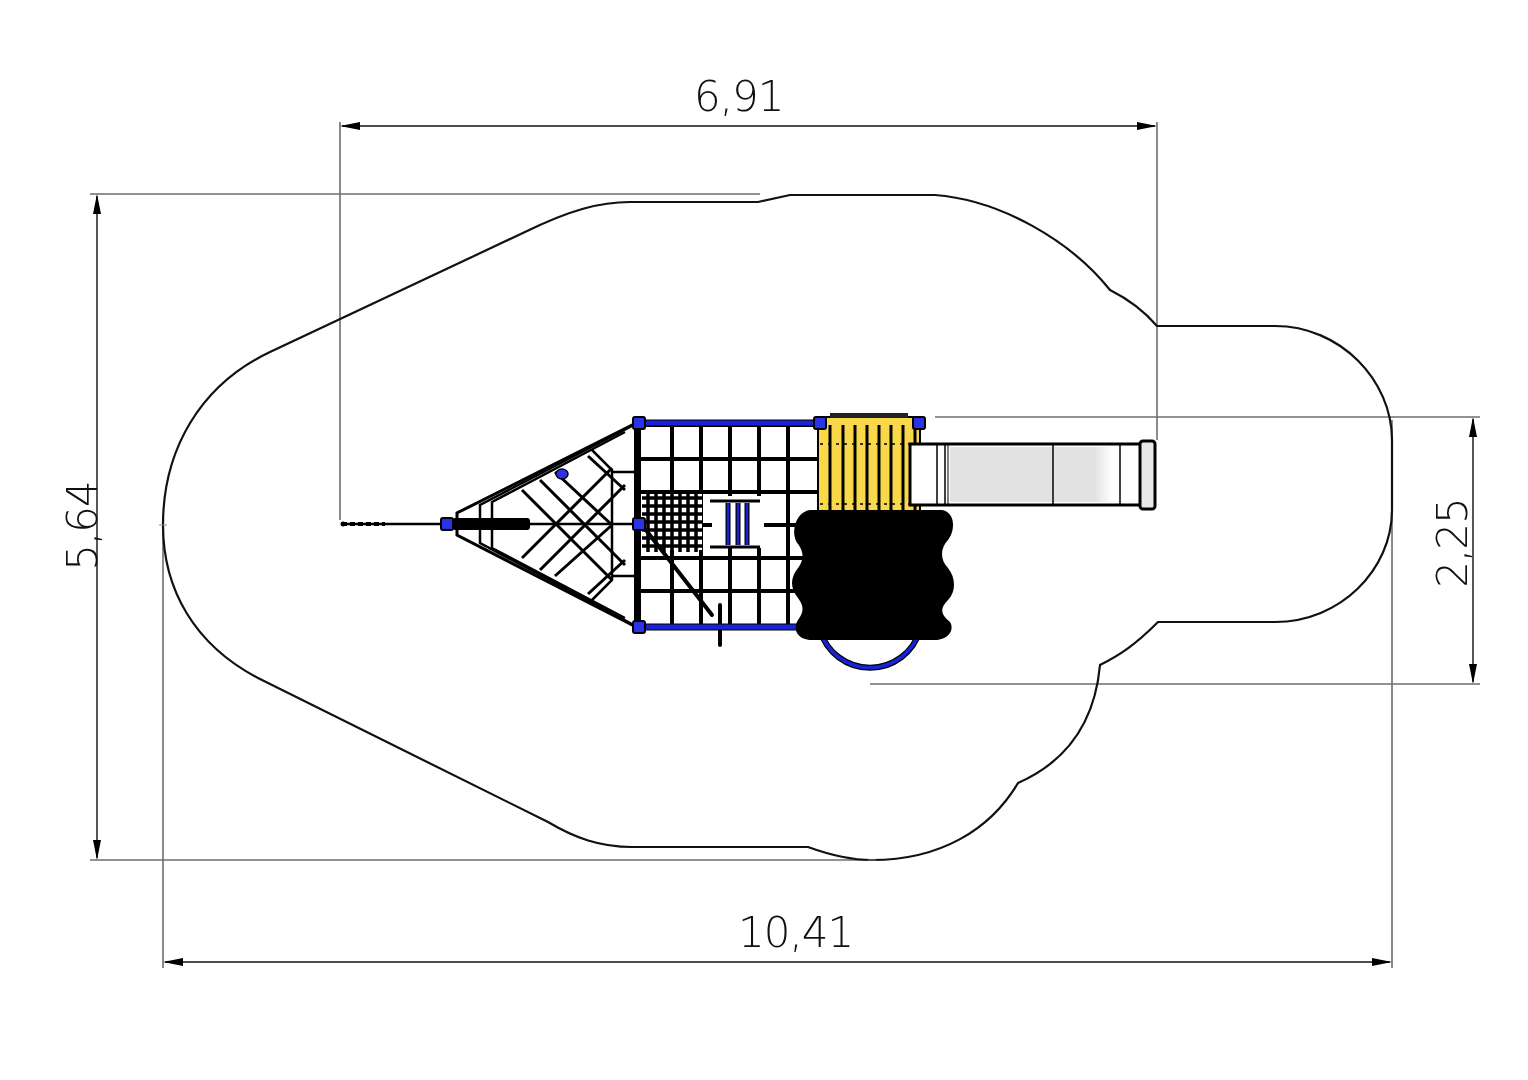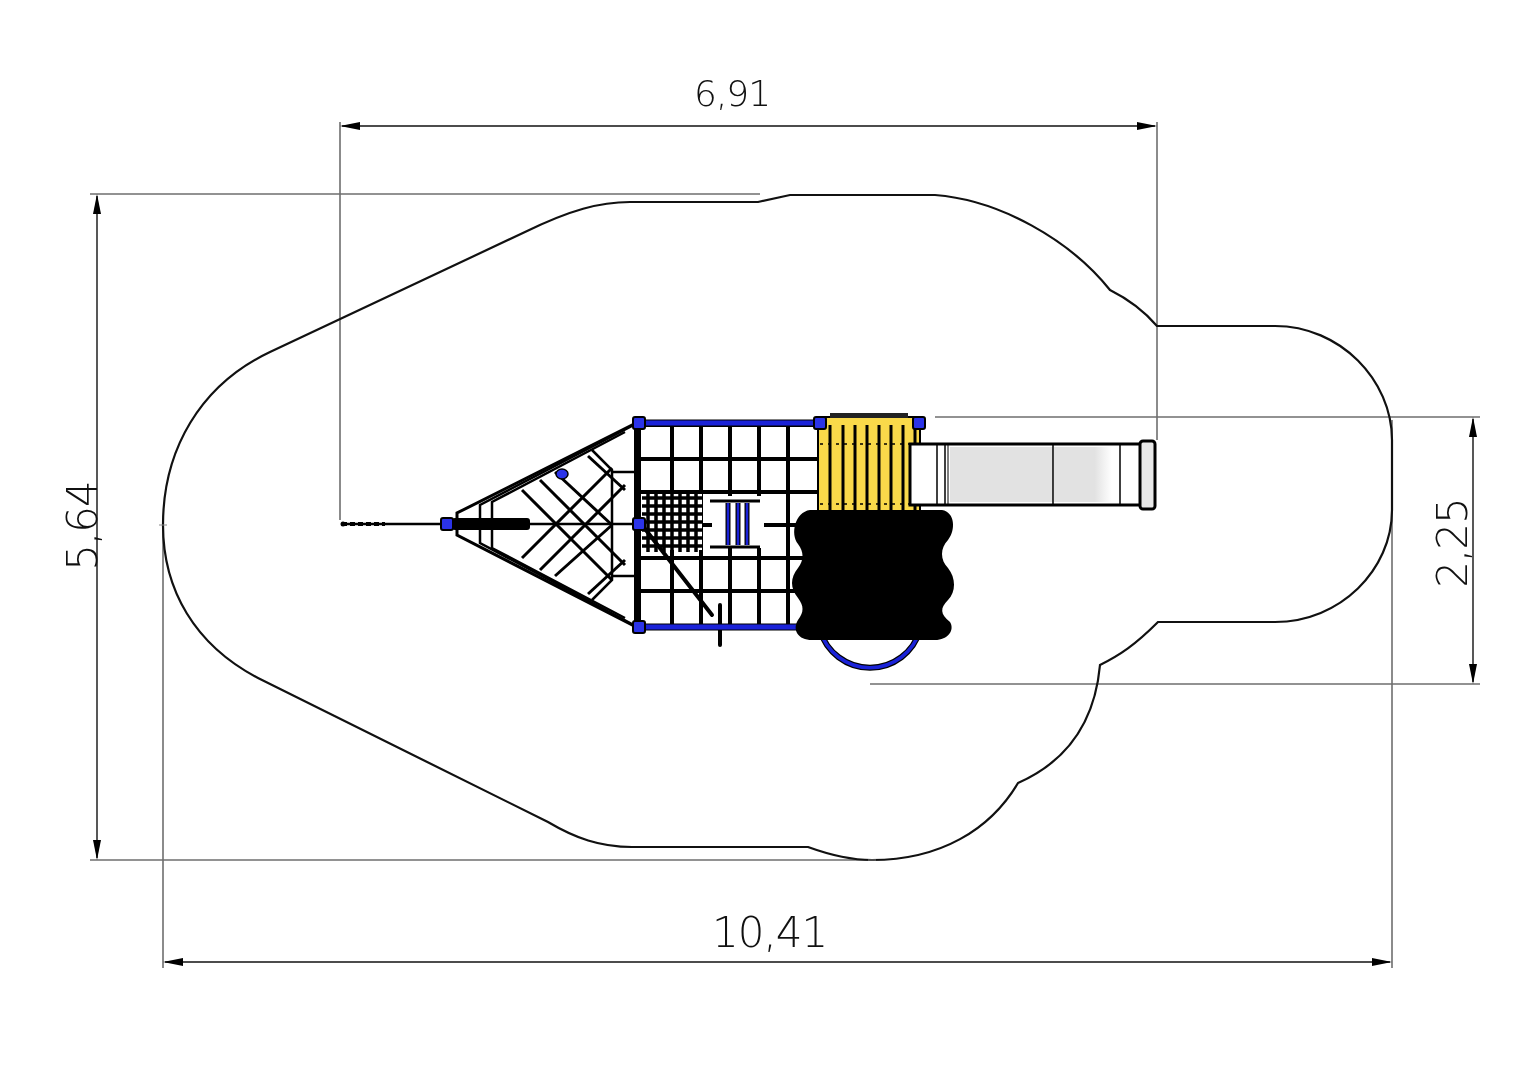--- a/index.html
+++ b/index.html
@@ -227,16 +227,16 @@
 
   <g>
     <rect class="post" x="633" y="417" width="12" height="12" rx="2"></rect>
     <rect class="post" x="633" y="621" width="12" height="12" rx="2"></rect>
     <rect class="post" x="633" y="518" width="12" height="12" rx="2"></rect>
     <rect class="post" x="814" y="417" width="12" height="12" rx="2"></rect>
     <rect class="post" x="913" y="417" width="12" height="12" rx="2"></rect>
   </g>
 </svg>
 
-<div class="dim-text" style="left:694px; top:76px; font-size:36px;">6,91</div>
+<div class="dim-text" style="left:694px; top:76px; font-size:42px;">6,91</div>
 <div class="dim-text" style="left:38px; top:505px; transform: rotate(-90deg);">5,64</div>
 <div class="dim-text" style="left:1408px; top:522px; transform: rotate(-90deg);">2,25</div>
-<div class="dim-text" style="left:712px; top:912px;">10,41</div>
+<div class="dim-text" style="left:738px; top:912px;">10,41</div>
 
 </body></html>

